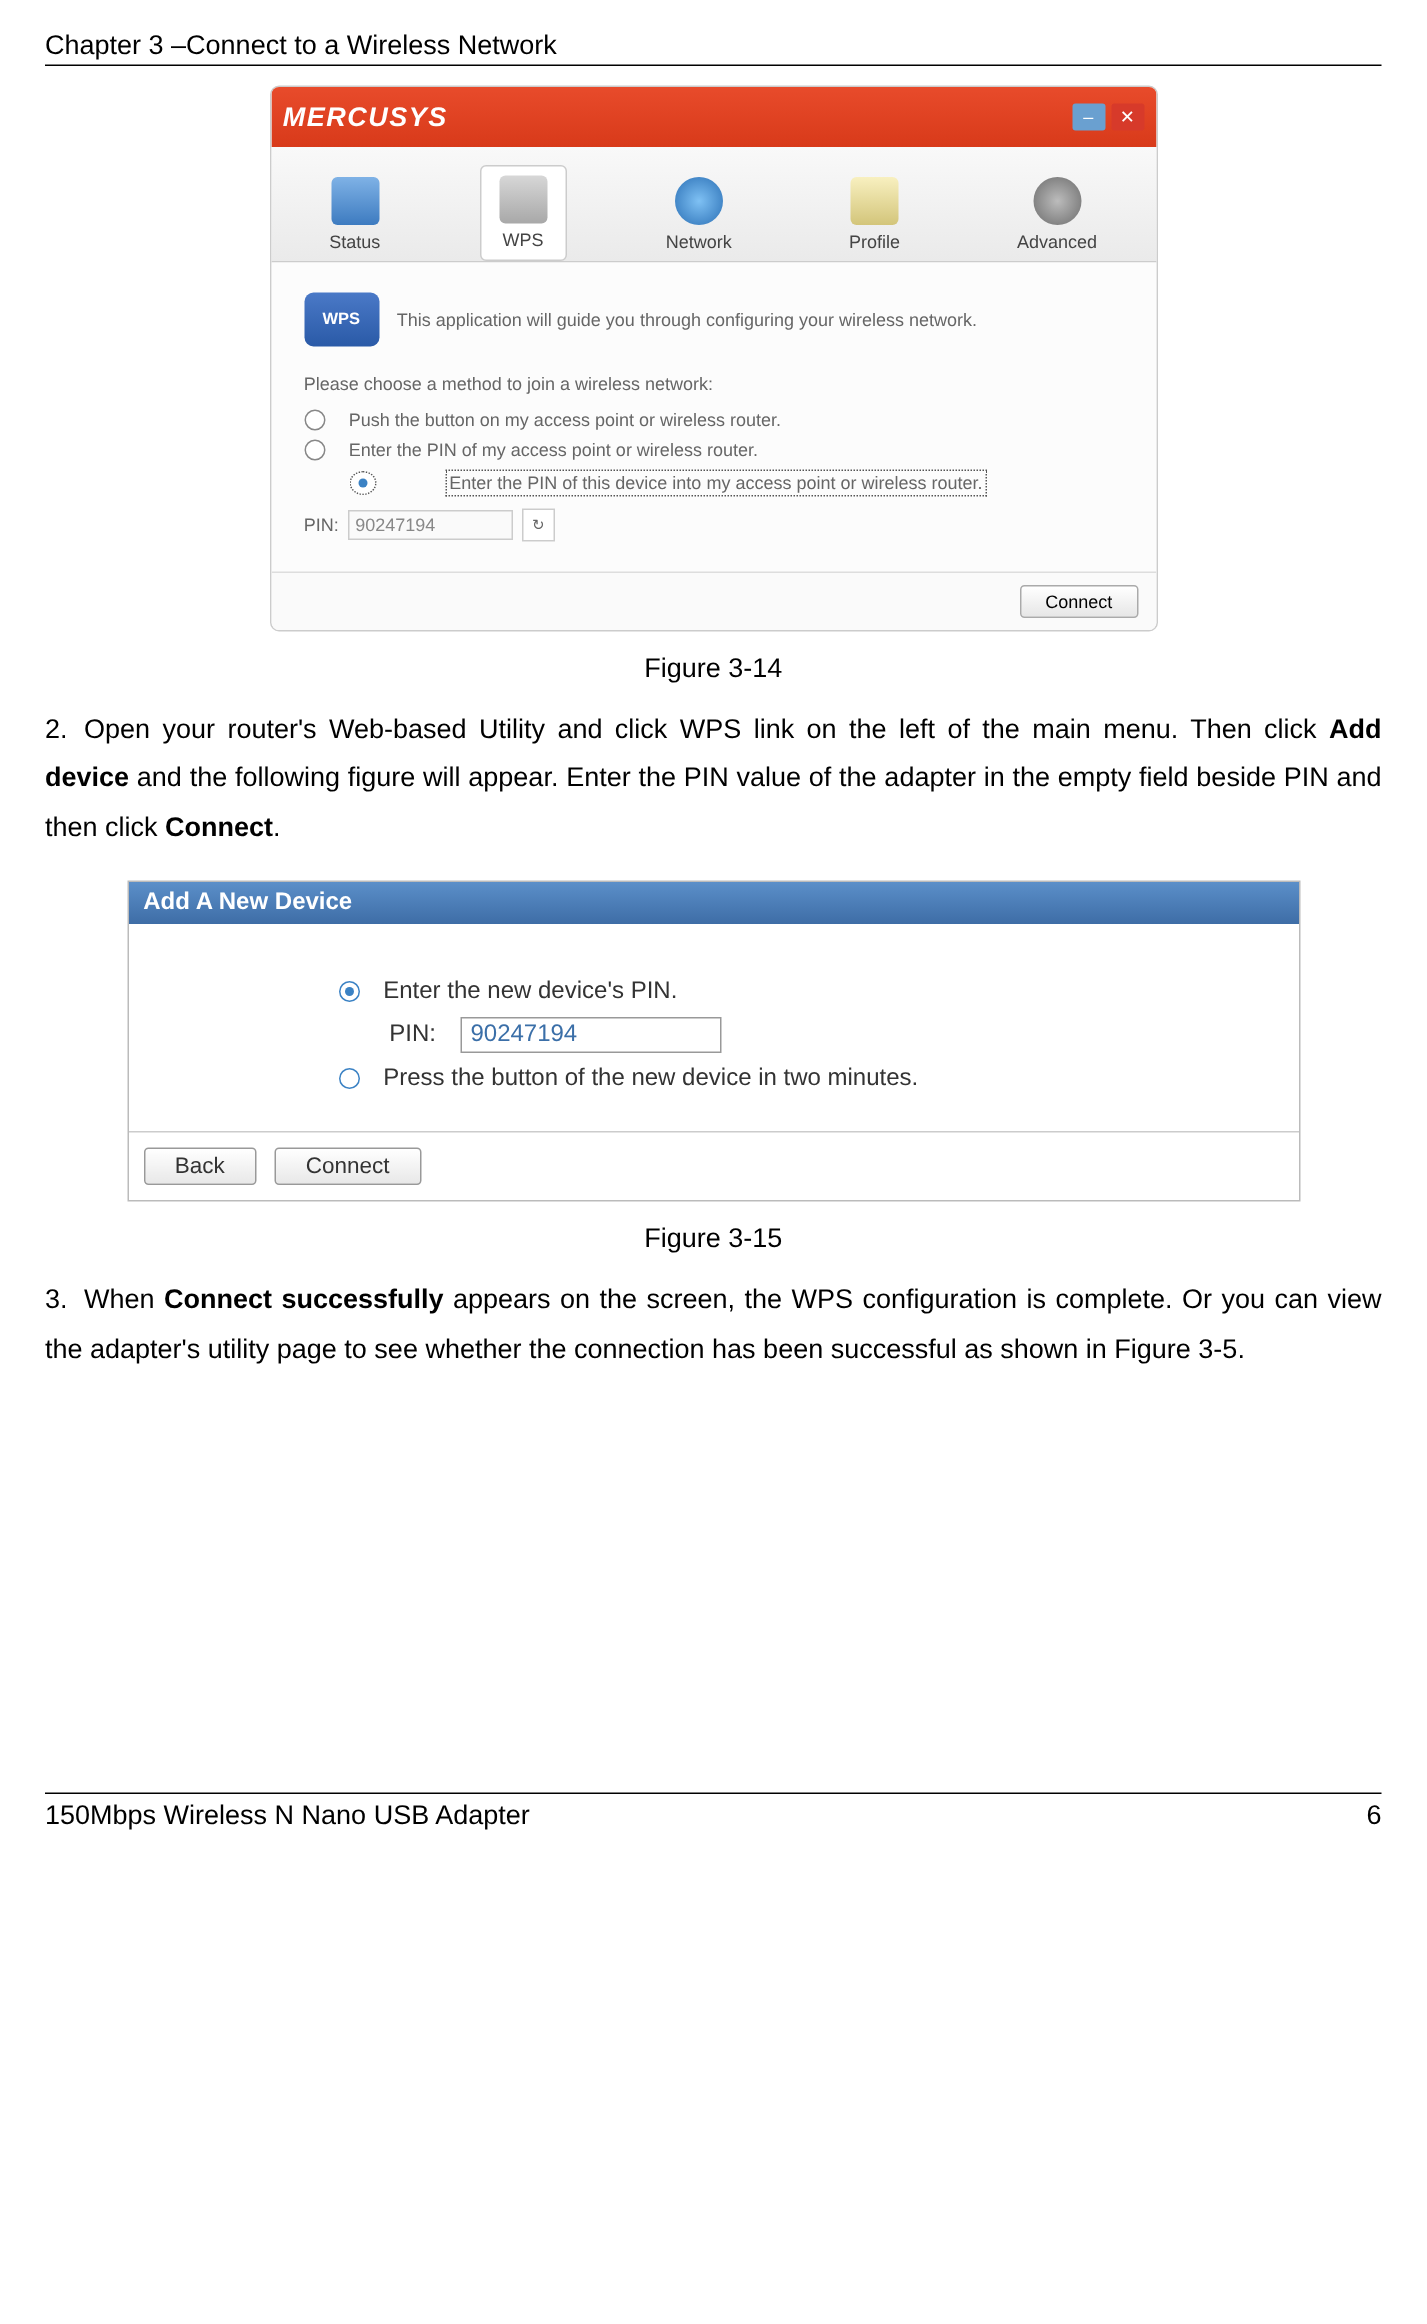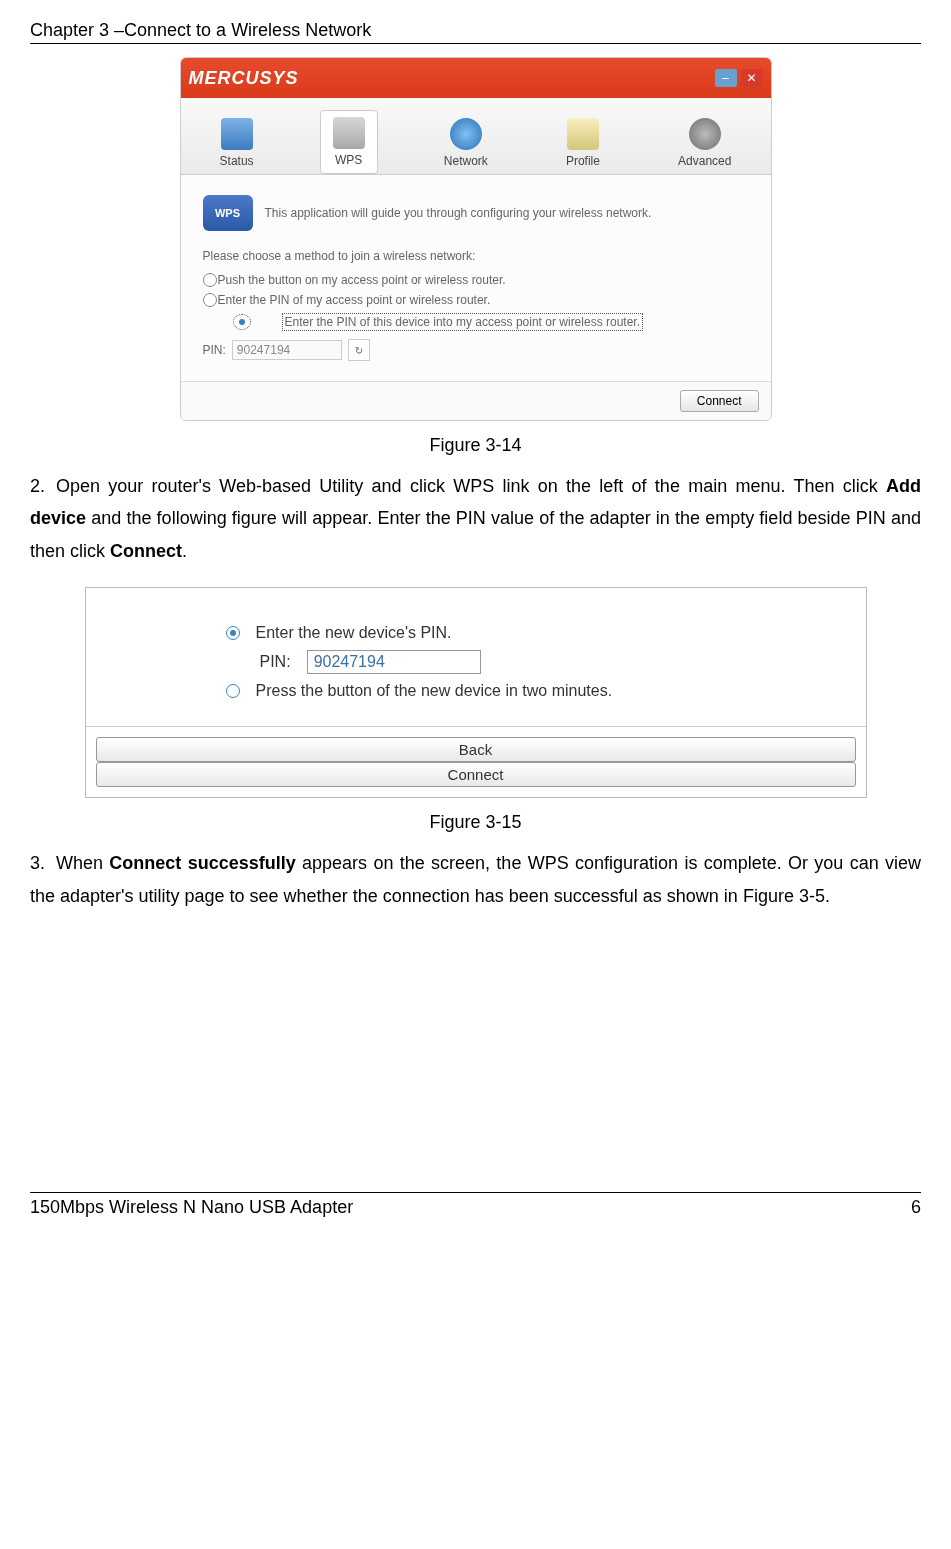--- a/index.html
+++ b/index.html
@@ -105,21 +105,21 @@
       color: white;
       font-weight: bold;
       font-size: 11px;
       display: flex;
       align-items: center;
       justify-content: center;
     }
     .radio-line {
       display: flex;
       align-items: center;
-      gap: 1px;
+      gap: 16px;
       margin: 6px 0;
     }
     .radio-line.boxed span {
       border: 1px dotted #555;
       padding: 1px 2px;
       margin-left: 30px;
     }
     .pin-row {
       margin-top: 8px;
       display: flex;
@@ -199,22 +199,21 @@
       width: 160px;
       font-size: 16px;
       padding: 2px 6px;
       border: 1px solid #999;
       color: #3b6fa8;
     }
     .add-footer {
       border-top: 1px solid #ccc;
       padding: 10px;
       display: flex;
-      justify-content: center;
-      flex-direction: column;
+      gap: 12px;
     }
     .ft-btn {
       padding: 3px 20px;
       font-size: 15px;
       background: linear-gradient(#fff,#e8e8e8);
       border: 1px solid #999;
       border-radius: 3px;
       color: #333;
     }
     .page-footer {
@@ -303,20 +302,21 @@
     </div>
   </div>
 
   <div class="caption">Figure 3-14</div>
 
   <div class="body-text">
     <span class="num">2.</span><span>Open your router's Web-based Utility and click WPS link on the left of the main menu. Then click </span><b>Add device</b><span> and the following figure will appear. Enter the PIN value of the adapter in the empty field beside PIN and then click </span><b>Connect</b><span>.</span>
   </div>
 
   <div class="add-device-box">
+    <div class="add-title">Add A New Device</div>
     <div class="add-body">
       <div class="add-row">
         <span class="iradio sel" style="border-color:#3b82c4;"></span>
         <span>Enter the new device's PIN.</span>
       </div>
       <div class="add-row" style="padding-left:34px;">
         <span>PIN:</span>
         <input type="text" value="90247194" style="">
       </div>
       <div class="add-row">

